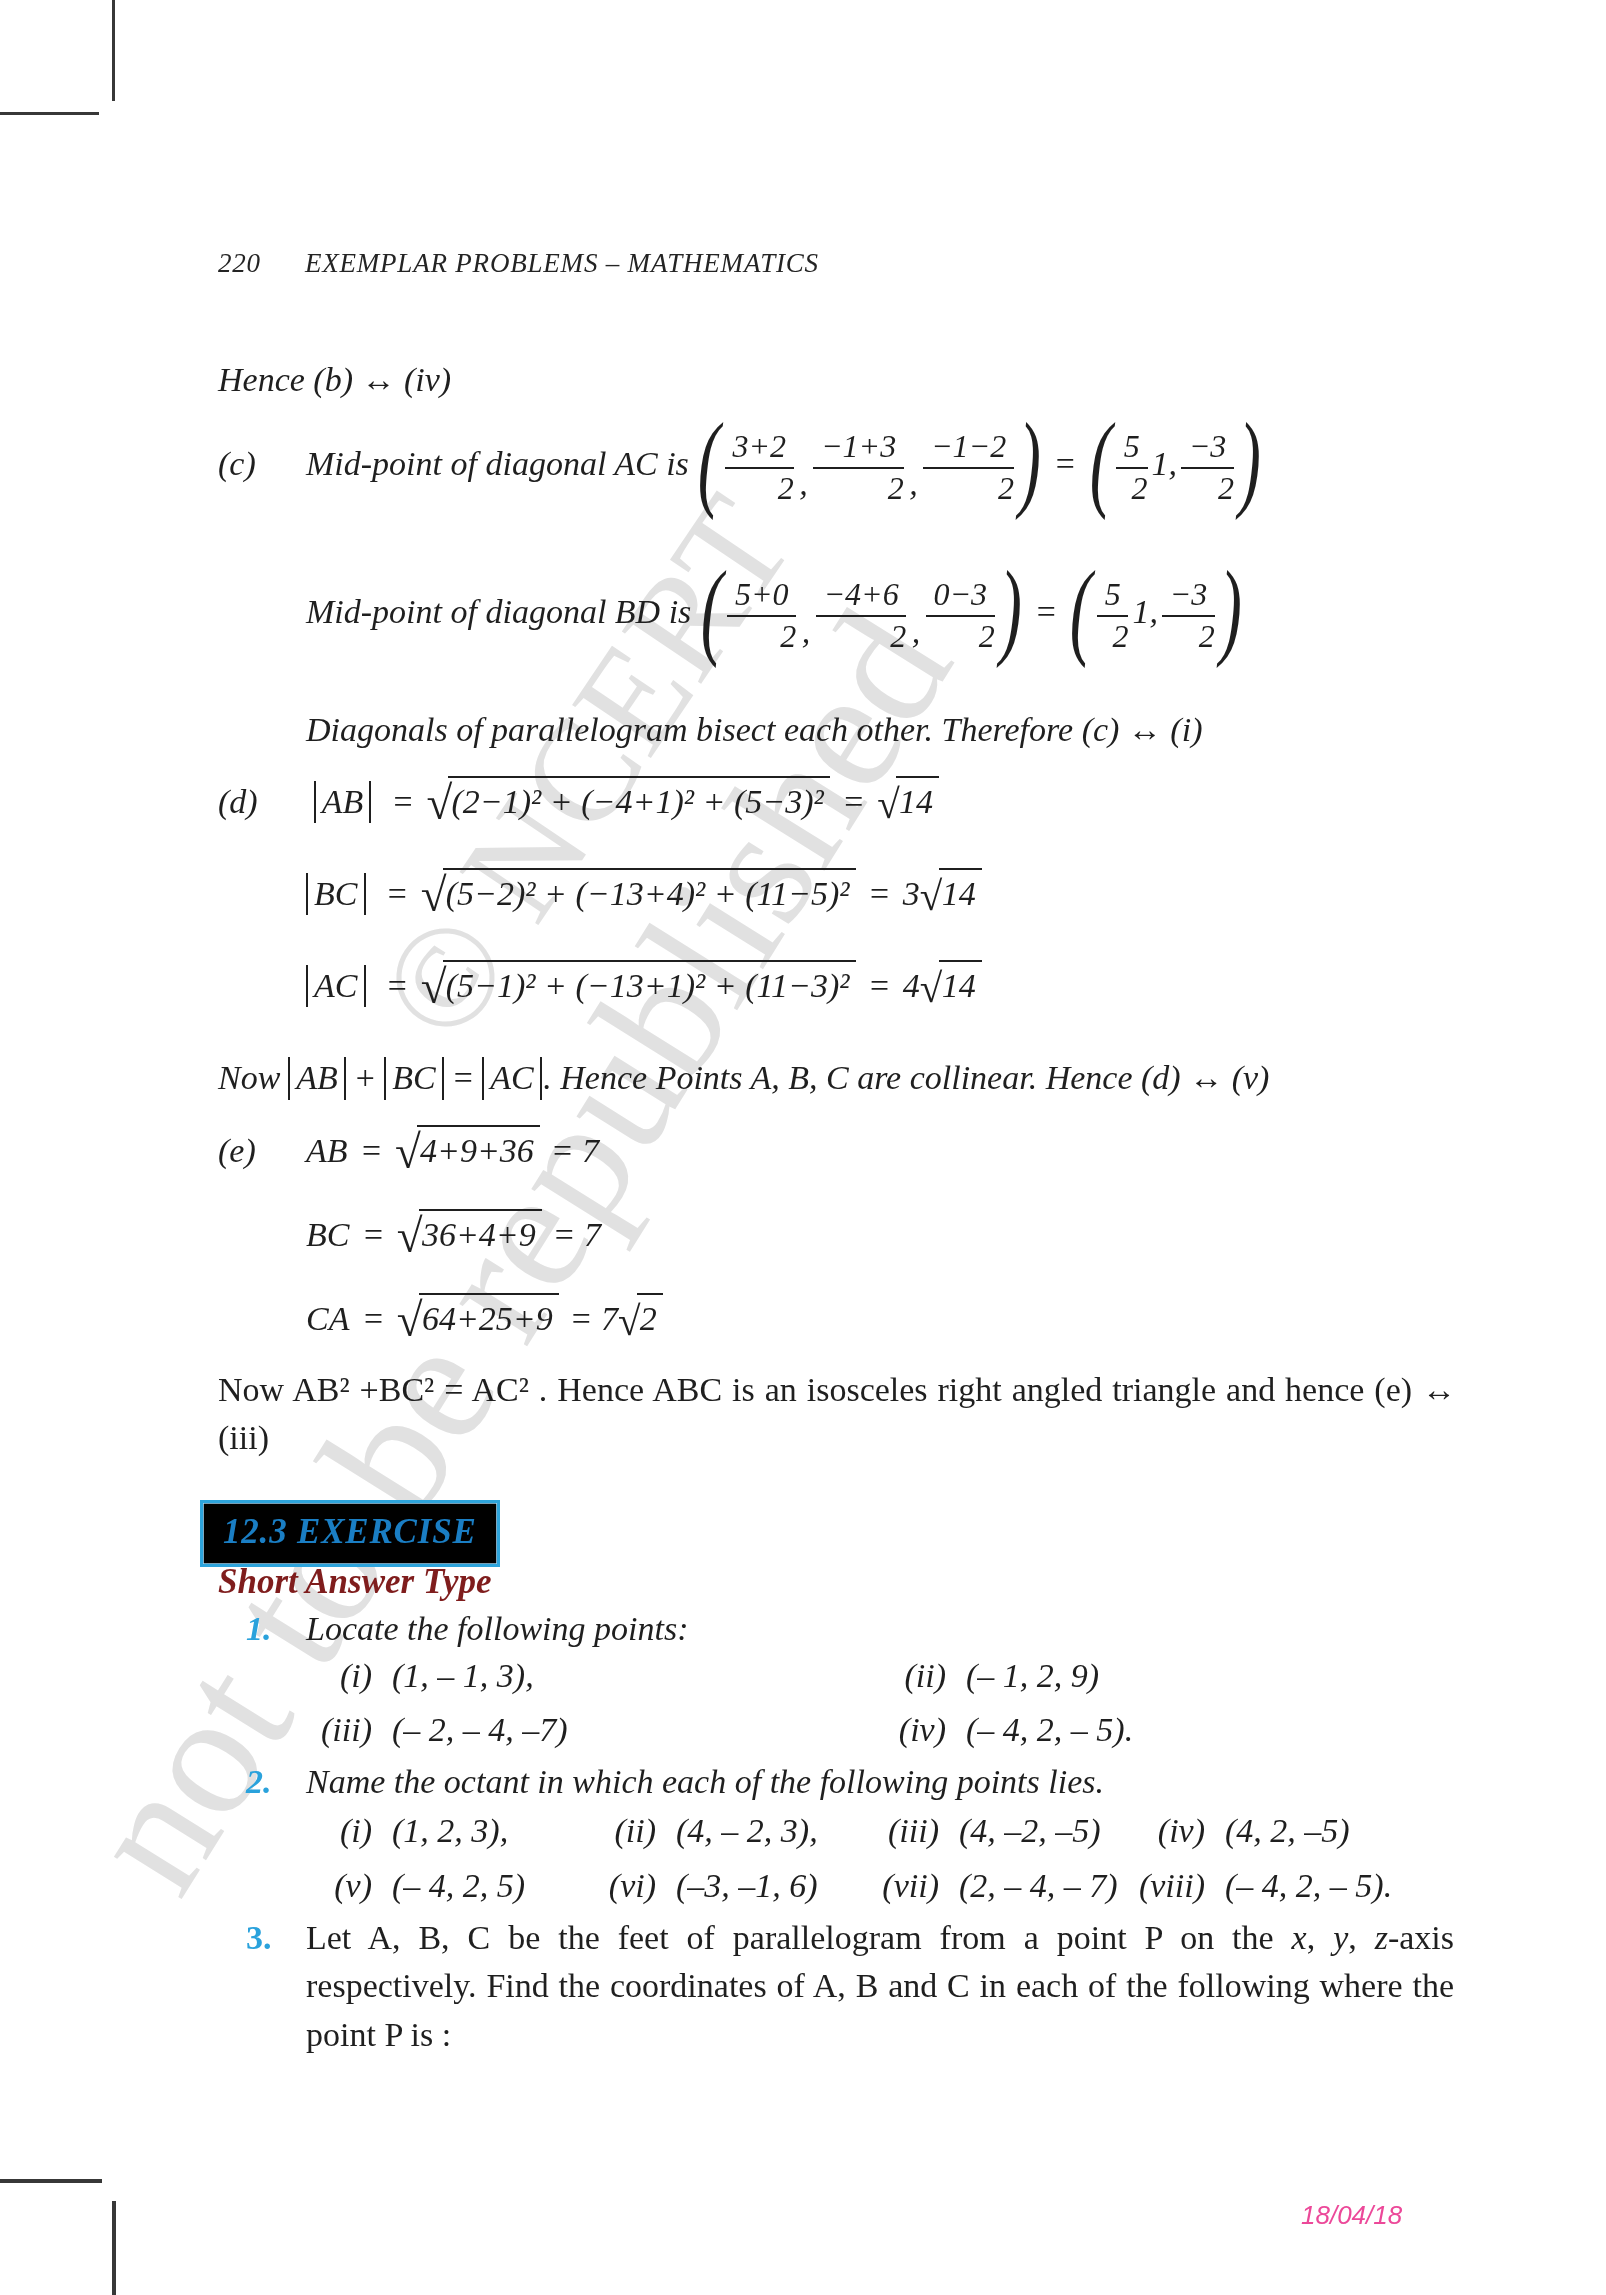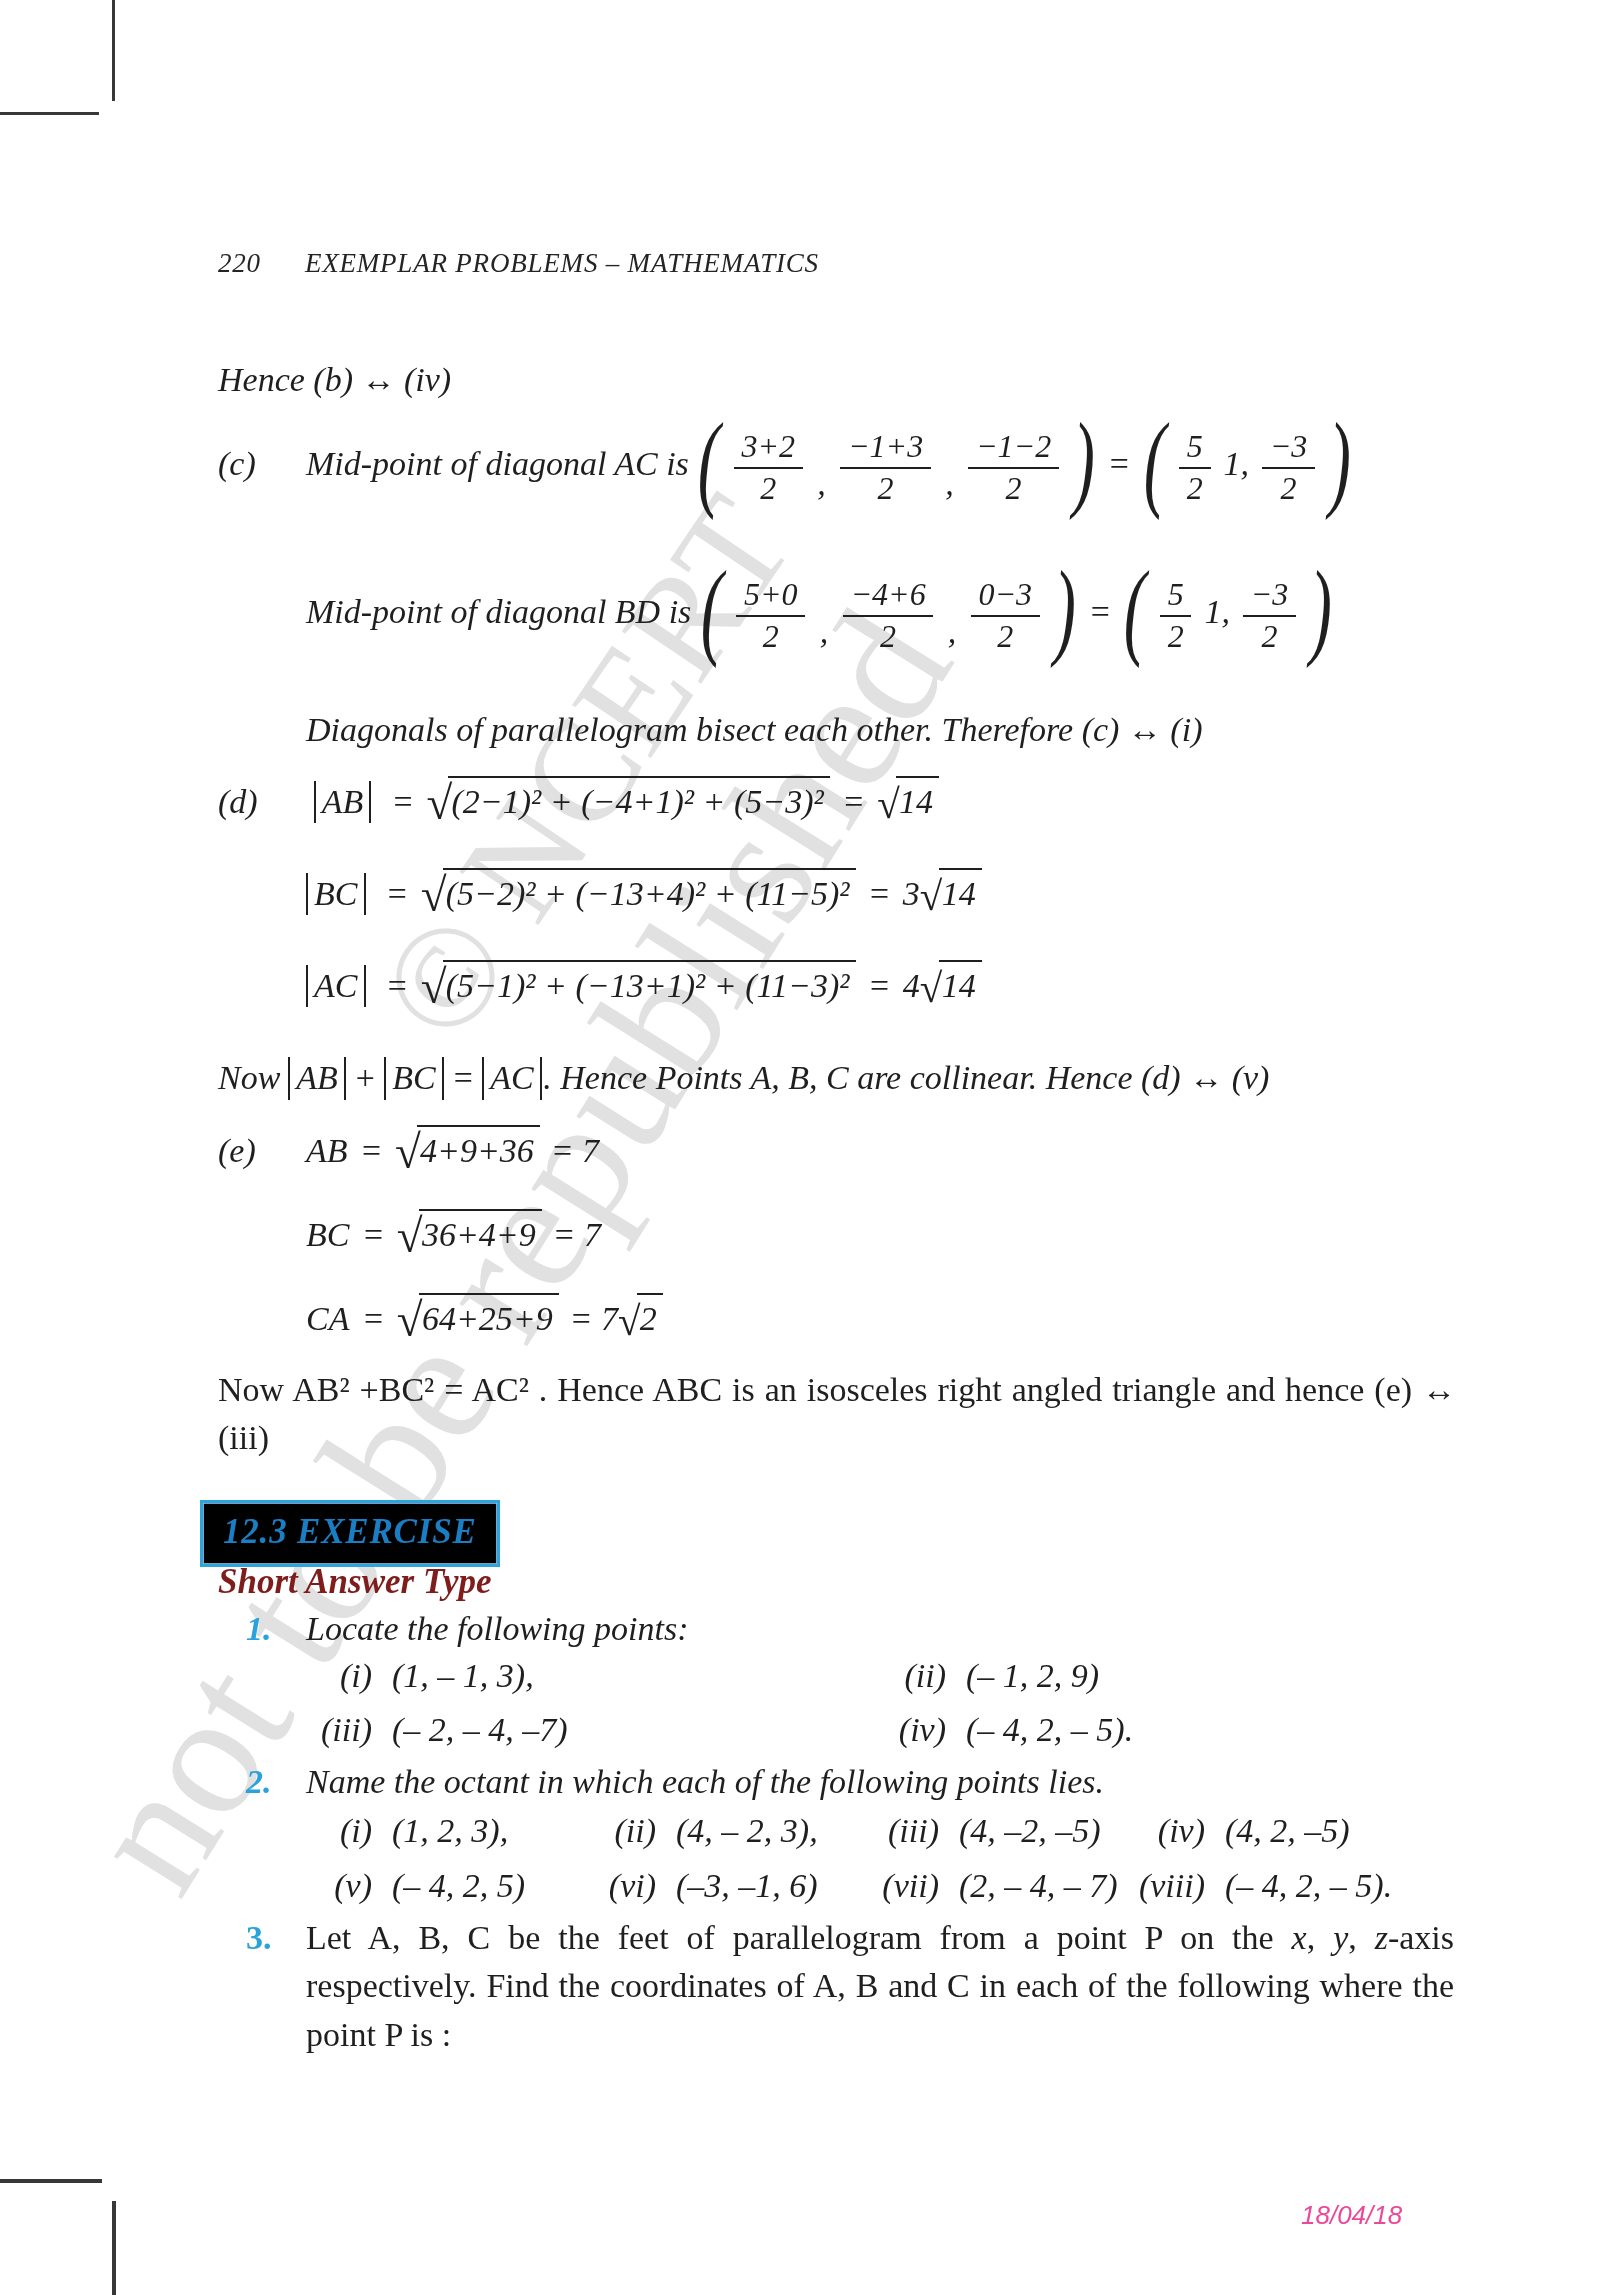--- a/index.html
+++ b/index.html
@@ -14,21 +14,21 @@
       white-space:nowrap;line-height:1.1;}
   .wm1{font-size:145px;transform:rotate(-56deg);}
   .wm2{font-size:174px;transform:rotate(-58deg);}
   .content{position:absolute;inset:0;z-index:1;}
   
   .hdr{font-size:27px;letter-spacing:0.8px;color:#242424;}
   .hdr .num{margin-right:44px;}
   
   .lbl{display:inline-block;width:88px;}
   
-  .frac{display:inline-block;vertical-align:middle;text-align:center;margin:0 13px;
+  .frac{display:inline-block;vertical-align:middle;text-align:right;margin:0 4px;
         font-size:32px;line-height:1.12;}
   .frac .num{display:block;border-bottom:2.3px solid #1f1f1f;padding:1.5px 7.7px 2.3px;}
   .frac .den{display:block;padding-top:2.3px;}
   .bp{display:inline-block;font-size:107px;line-height:0;vertical-align:middle;
       transform:scaleX(.62);margin:0 -6.1px;position:relative;top:-6.1px;font-weight:400;}
   .eqs{margin:0 12.2px;}
   .cm{margin:0 1.5px;vertical-align:-20px;display:inline-block;}
   .rad{font-size:47px;line-height:0;vertical-align:-6.9px;margin-right:-3.8px;}
   .rad.sm{font-size:41px;vertical-align:-5.4px;}
   .rdc{display:inline-block;border-top:2.3px solid #1f1f1f;padding:1.5px 6.1px 0 3.1px;}

